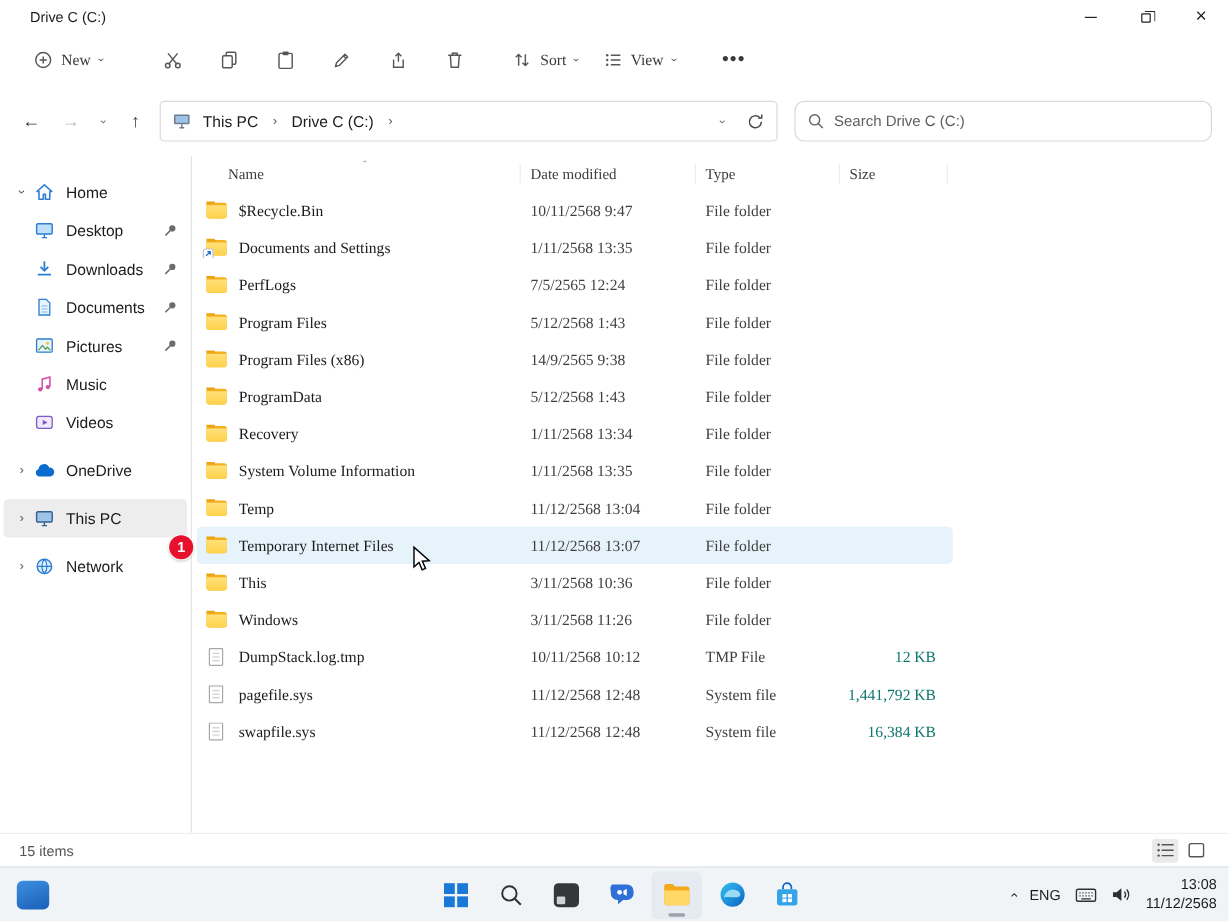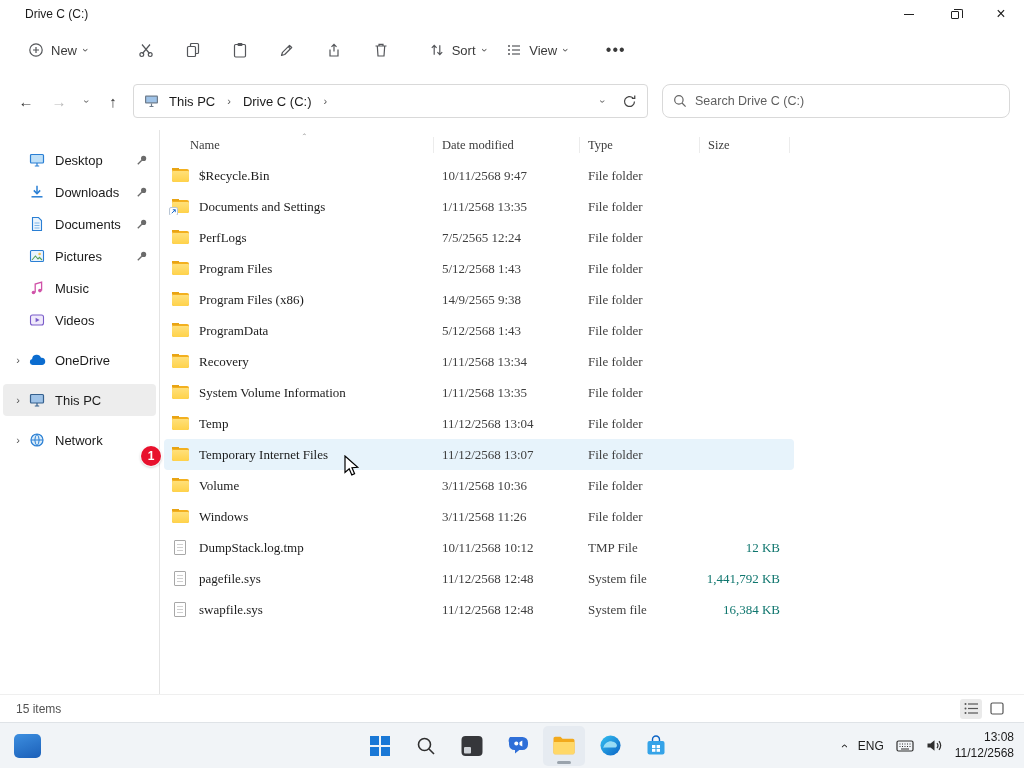--- a/index.html
+++ b/index.html
@@ -14,21 +14,21 @@
   .titlebar .title{padding-left:25px;font-size:12px;color:#1b1b1b;}
   .win-controls{margin-left:auto;display:flex;height:100%;}
   .win-btn{width:46px;height:100%;display:flex;align-items:center;justify-content:center;color:#1b1b1b;cursor:default;}
   .min-glyph{width:10px;height:1px;background:#222;}
   .restore-glyph{width:8px;height:8px;border:1px solid #222;border-radius:1px;position:relative;margin-top:2px;}
   .restore-glyph::before{content:"";position:absolute;top:-3px;left:2px;width:8px;height:8px;border-top:1px solid #222;border-right:1px solid #222;border-radius:0 2px 0 0;}
   .close-x{font-size:16px;line-height:1;}
 
   
   .toolbar{height:44px;display:flex;align-items:center;padding:0 18px;}
-  .tb-btn{display:flex;align-items:center;gap:7px;padding:7px 10px;border-radius:4px;color:#3a3a3a;}
+  .tb-btn{display:flex;align-items:center;gap:7px;padding:7px 10px;border-radius:4px;color:#3a3a3a;font-family:Liberation Serif, serif;}
   .tb-iconbtn{width:40px;height:32px;display:flex;align-items:center;justify-content:center;border-radius:4px;}
   .g1{margin-left:28px;display:flex;gap:7px;}
   .g2{margin-left:18px;display:flex;align-items:center;}
   .chev-sm{font-size:11px;color:#5a5a5a;}
   .more-dots{font-size:16px;letter-spacing:1px;color:#3a3a3a;margin-left:18px;padding:4px 10px;}
 
   
   .navbar{height:58px;display:flex;align-items:center;padding:0 14px;}
   .nav-arrows{display:flex;align-items:center;gap:9px;color:#333;}
   .nav-arrow{width:24px;text-align:center;font-size:15px;}
@@ -241,20 +241,29 @@
         </svg>
       </span>
     <input type="text" placeholder="Search Drive C (C:)" style="">
   </div>
 </div>
 
 <div class="main">
 
   <div class="sidebar">
     <div class="side-item">
+      <span class="chev rot90">›</span>
+      <span class="sicon">
+          <svg width="16" height="16" viewBox="0 0 16 16">
+            <path d="M8 2L1.8 7.6h1.7V14h3.6v-4h1.8v4h3.6V7.6h1.7z" fill="none" stroke="#2a7fd4" stroke-width="1.3" stroke-linejoin="round"></path>
+          </svg>
+        </span>
+      <span class="slabel">Home</span>
+    </div>
+    <div class="side-item">
       <span class="chev"></span>
       <span class="sicon">
           <svg width="16" height="16" viewBox="0 0 16 16">
             <rect x="1.5" y="2.5" width="13" height="8.5" rx="1" fill="#bfe0f8" stroke="#2a7fd4" stroke-width="1.2"></rect>
             <path d="M5.8 14h4.4M8 11v3" stroke="#2a7fd4" stroke-width="1.2"></path>
           </svg>
         </span>
       <span class="slabel">Desktop</span>
       <span class="pin">
           <svg width="12" height="12" viewBox="0 0 12 12">
@@ -469,21 +478,21 @@
             <span class="ficon folder"></span>
             <span>Temporary Internet Files</span>
           </div>
         <div class="c-date">11/12/2568 13:07</div>
         <div class="c-type">File folder</div>
         <div class="c-size"></div>
       </div>
       <div class="row">
         <div class="c-name">
             <span class="ficon folder"></span>
-            <span>Volume</span>
+            <span>This</span>
           </div>
         <div class="c-date">3/11/2568 10:36</div>
         <div class="c-type">File folder</div>
         <div class="c-size"></div>
       </div>
       <div class="row">
         <div class="c-name">
             <span class="ficon folder"></span>
             <span>Windows</span>
           </div>

